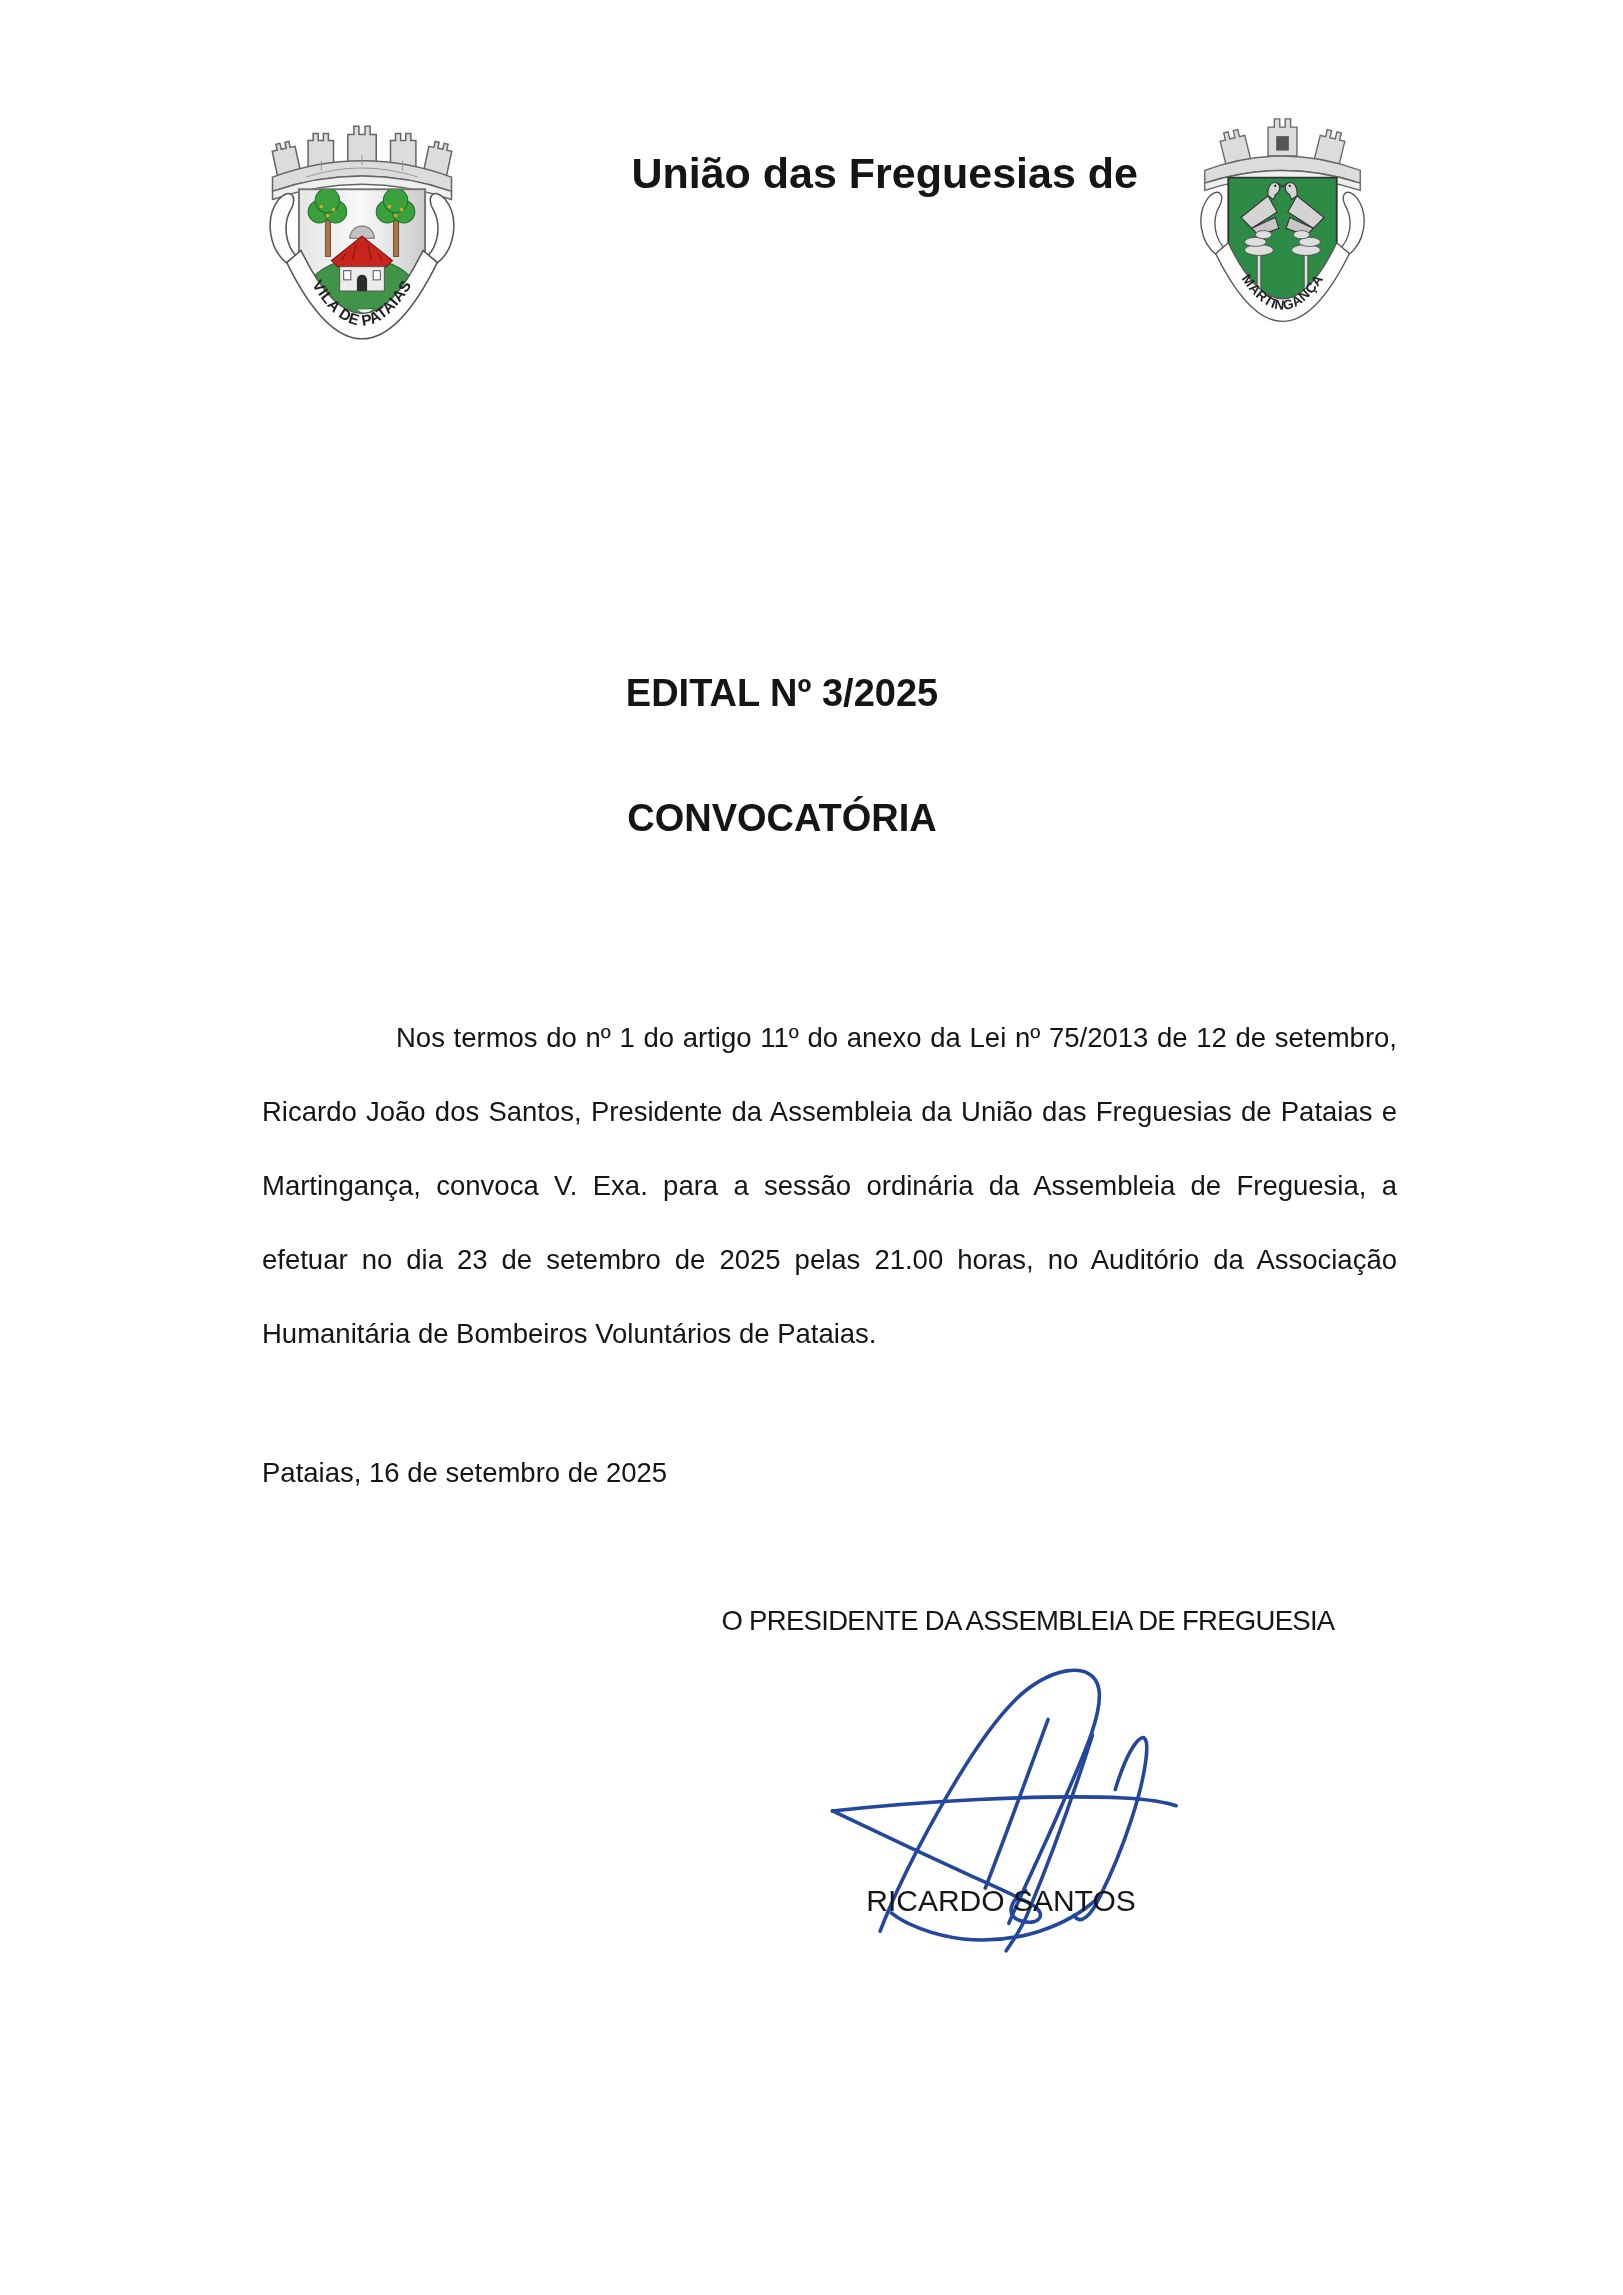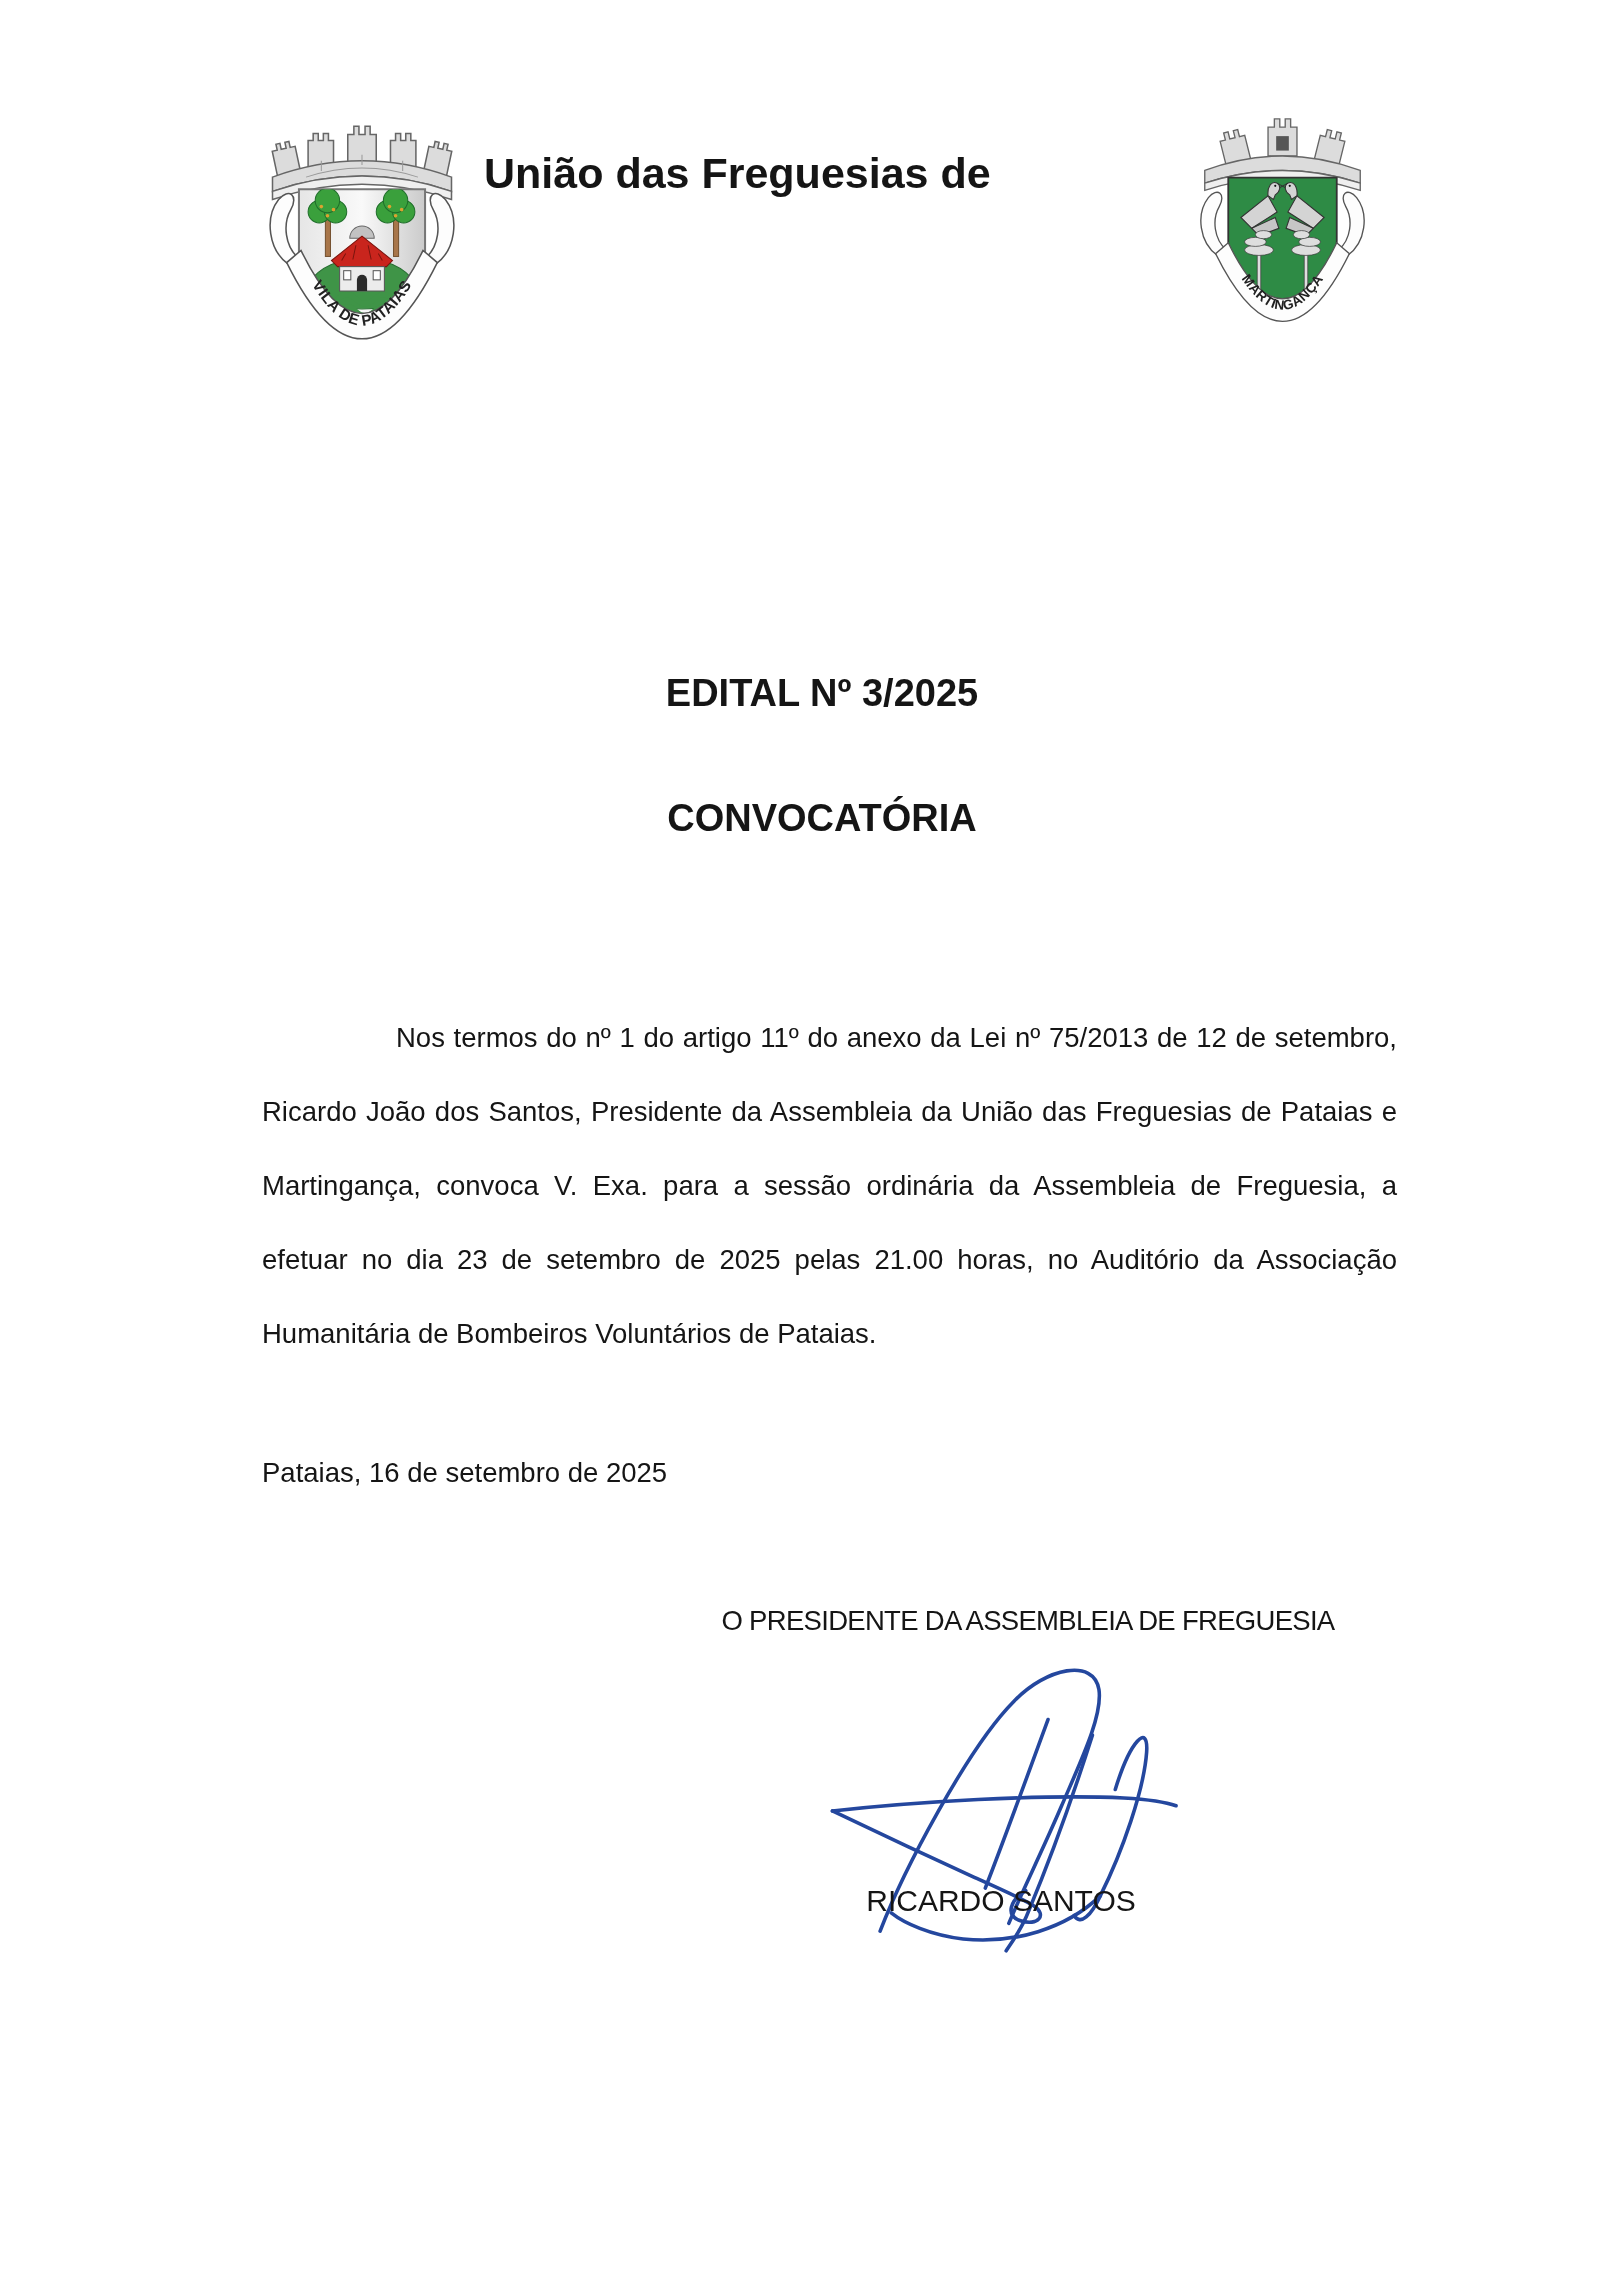--- a/index.html
+++ b/index.html
@@ -9,26 +9,26 @@
     background:#ffffff;
     font-family:"Liberation Sans",sans-serif;
     color:#151515;
     overflow:hidden;
   }
   .crest{position:absolute;}
   .crest-left{left:260px;top:110px;width:204px;height:239px;}
   .crest-right{left:1192px;top:109px;width:181px;height:226px;}
   .title-block{
     position:absolute;left:484px;top:139px;width:654px;
-    text-align:left;font-weight:bold;
+    text-align:right;font-weight:bold;
   }
   .title-line-main{font-size:43px;line-height:68px;}
   .title-line-sub{font-size:33px;line-height:50px;}
   .heading{
-    position:absolute;left:822px;transform:translateX(-50%);
+    position:absolute;left:782px;transform:translateX(-50%);
     font-weight:bold;font-size:38px;line-height:1;white-space:nowrap;text-align:center;
   }
   .heading-edital{top:674px;}
   .heading-convocatoria{top:799px;}
   .body-par{
     position:absolute;left:262px;top:1001px;width:1135px;
     font-size:27.5px;line-height:74px;
     text-align:justify;text-indent:134px;
     margin:0;
   }

